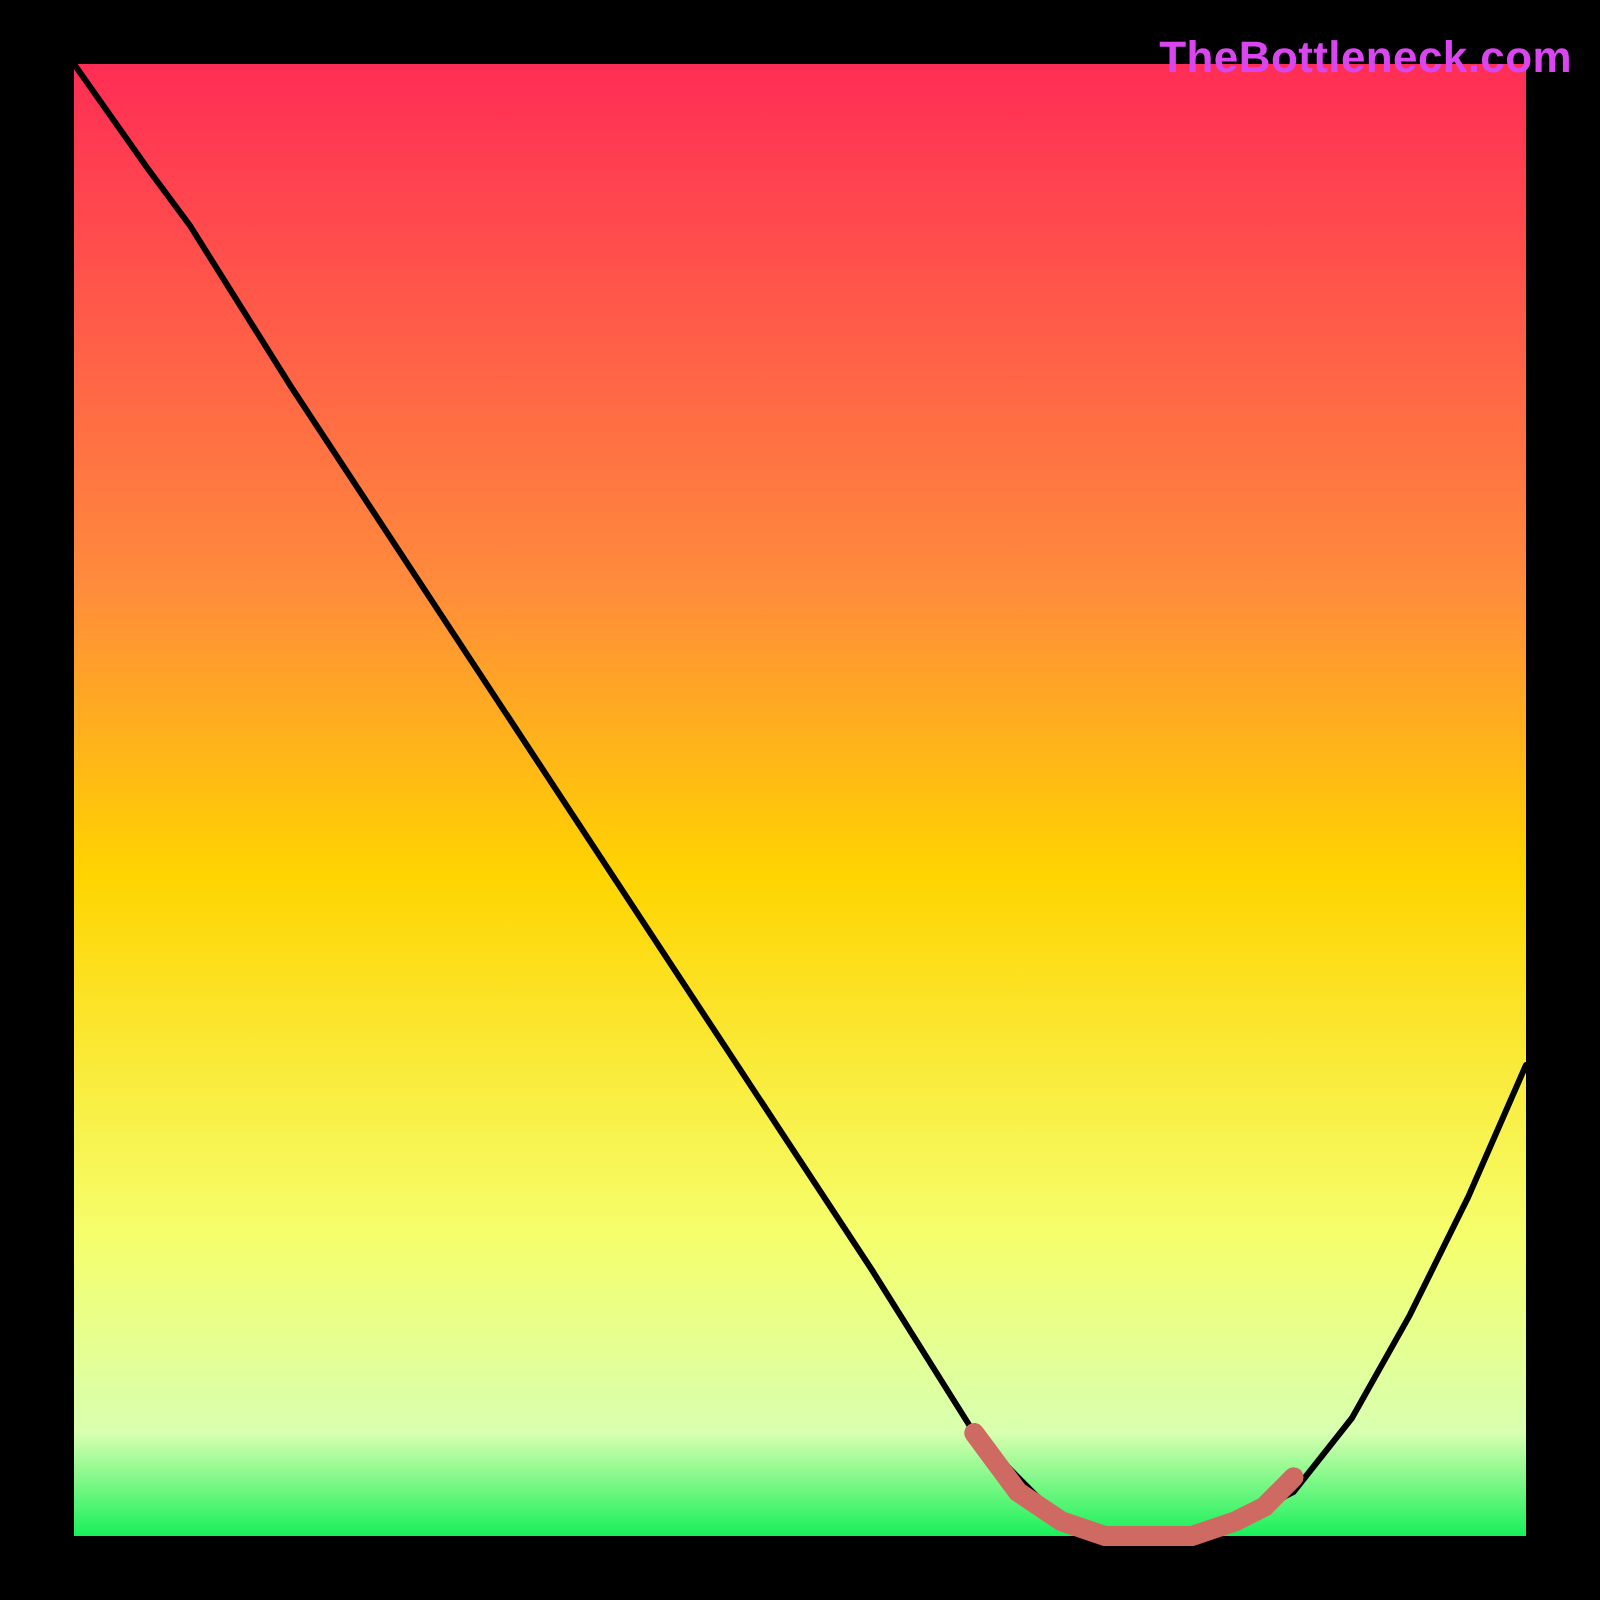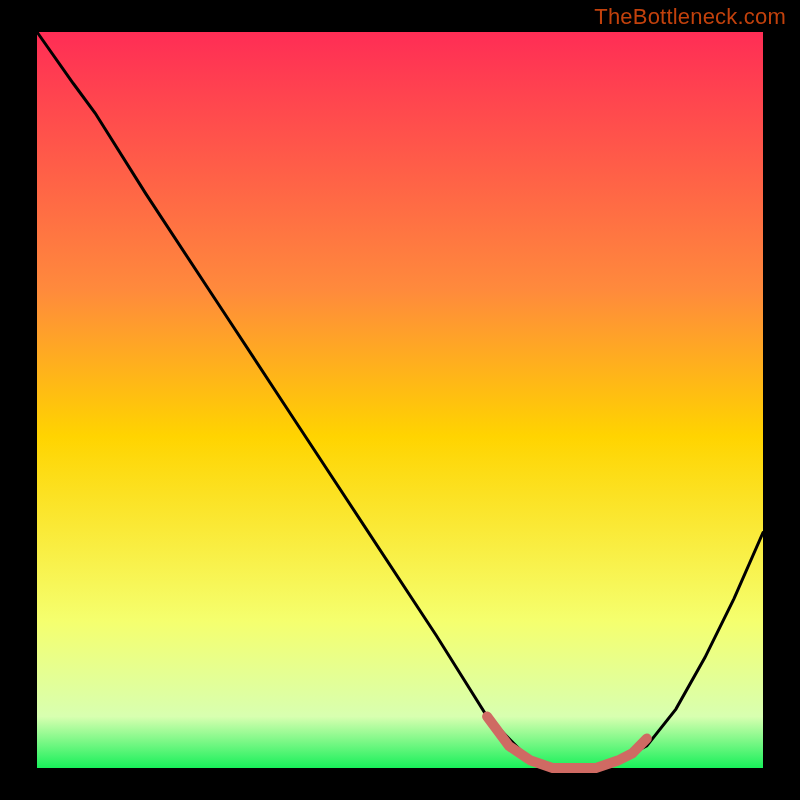--- a/index.html
+++ b/index.html
@@ -12,25 +12,25 @@
     overflow: hidden;
   }
   .frame {
     position: relative;
     width: 800px;
     height: 800px;
     background: #000;
   }
   .watermark {
     position: absolute;
-    top: 4px;
+    top: 16px;
     right: 14px;
-    color: #c2410c;
+    color: #d946ef;
     font-size: 22px;
-    font-weight: 400;
+    font-weight: 700;
     letter-spacing: 0.2px;
     z-index: 3;
   }
   svg.chart {
     position: absolute;
     left: 0;
     top: 0;
     width: 800px;
     height: 800px;
     z-index: 1;

